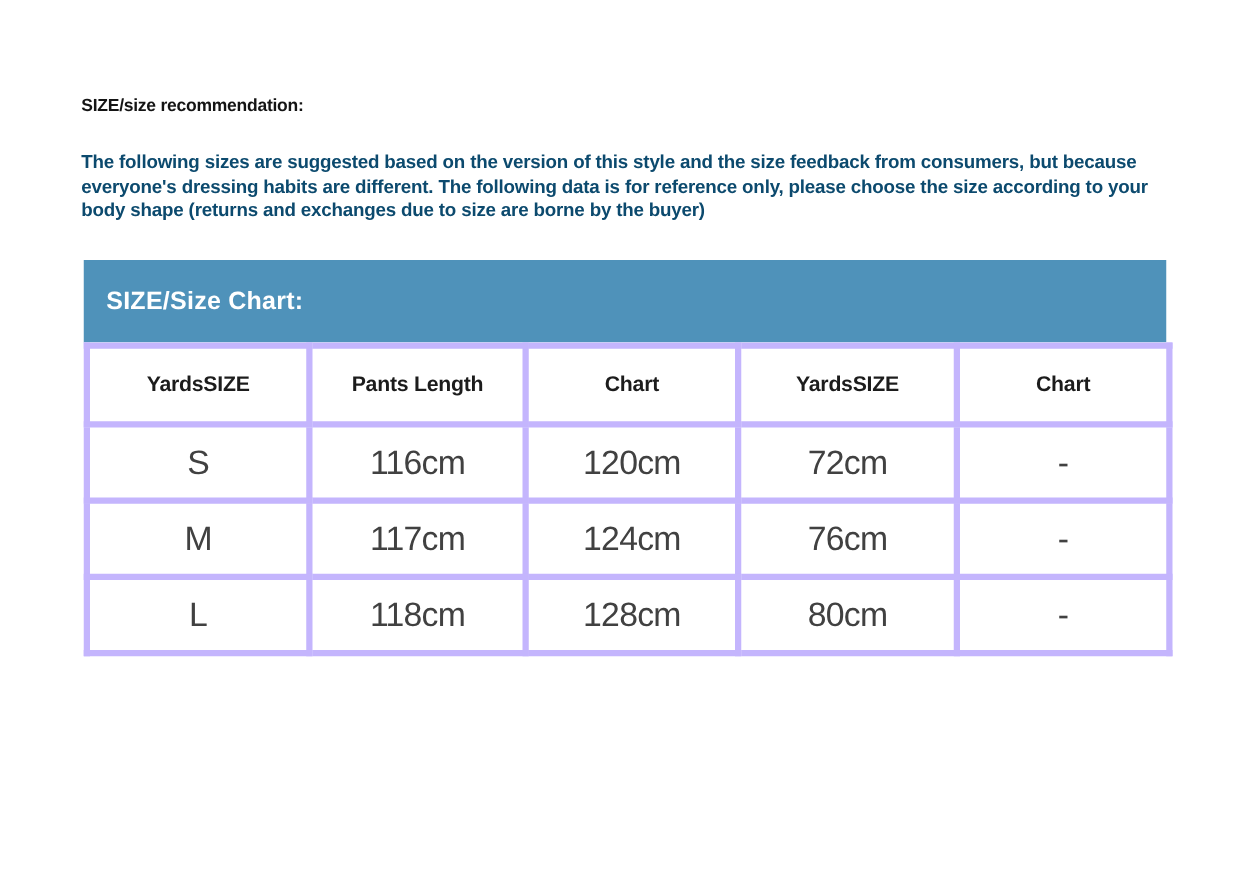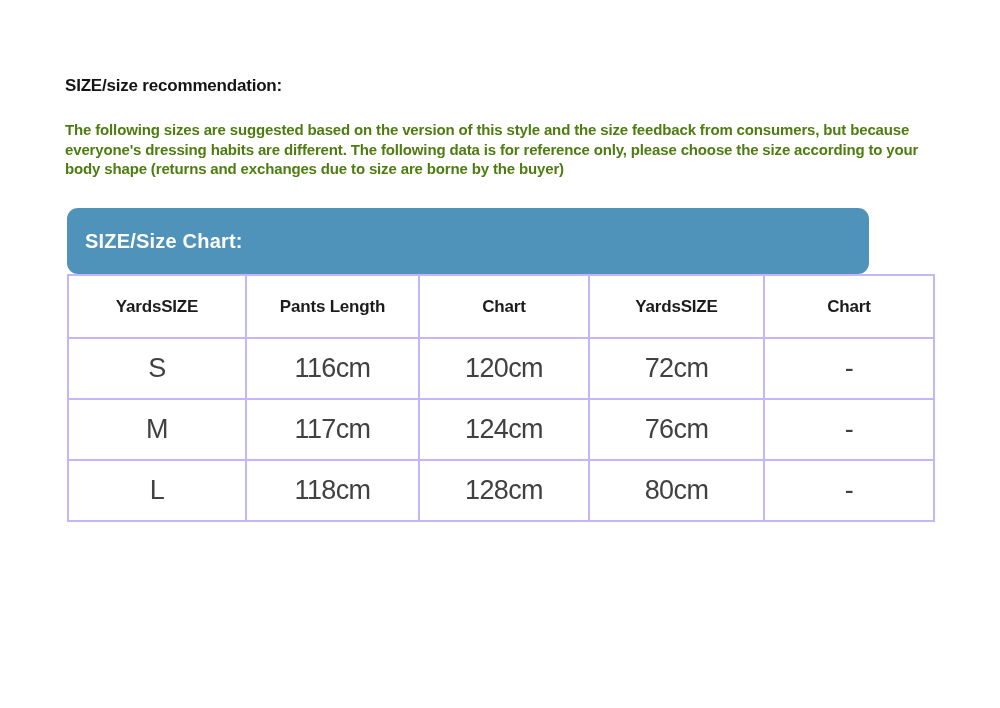--- a/index.html
+++ b/index.html
@@ -7,48 +7,47 @@
   body {
     width: 1000px; height: 708px;
     font-family: "Liberation Sans", sans-serif;
     position: relative;
     overflow: hidden;
   }
   .page { position: relative; width: 1000px; height: 708px; background: #ffffff; }
 
   .page-title {
     position: absolute; left: 65px; top: 76px;
-    font-size: 17px; font-weight: bold; color: #141414;
+    font-size: 14px; font-weight: bold; color: #141414;
     letter-spacing: -0.2px;
   }
 
   .size-description {
     position: absolute; left: 65px; top: 120px; width: 874px;
-    font-size: 15px; font-weight: bold; color: #4d7c0f;
+    font-size: 15px; font-weight: bold; color: #0c4a6e;
     line-height: 19.5px; letter-spacing: -0.15px;
   }
 
   .chart-title-bar {
-    position: absolute; left: 67px; top: 208px; width: 802px; height: 66px;
+    position: absolute; left: 67px; top: 208px; width: 866px; height: 66px;
     background: #4f92ba;
     display: flex; align-items: center;
     padding-left: 18px;
-    border-radius: 11px;
   }
   .chart-title {
     color: #ffffff; font-size: 20px; font-weight: bold; letter-spacing: 0.2px;
   }
 
   .size-table {
     position: absolute; left: 67px; top: 274px; width: 866px;
     border-collapse: collapse; table-layout: fixed;
     background: #ffffff;
   }
   .size-table th, .size-table td {
-    border: 2px solid #c4b5fd;
+    border: 5px solid #c4b5fd;
     text-align: center; vertical-align: middle;
   }
   .size-table th {
     height: 63px;
     font-size: 17px; font-weight: bold; color: #1c1c1c;
     letter-spacing: -0.2px;
   }
   .size-table td {
     height: 61px;
     font-size: 27px; font-weight: normal; color: #414141;

